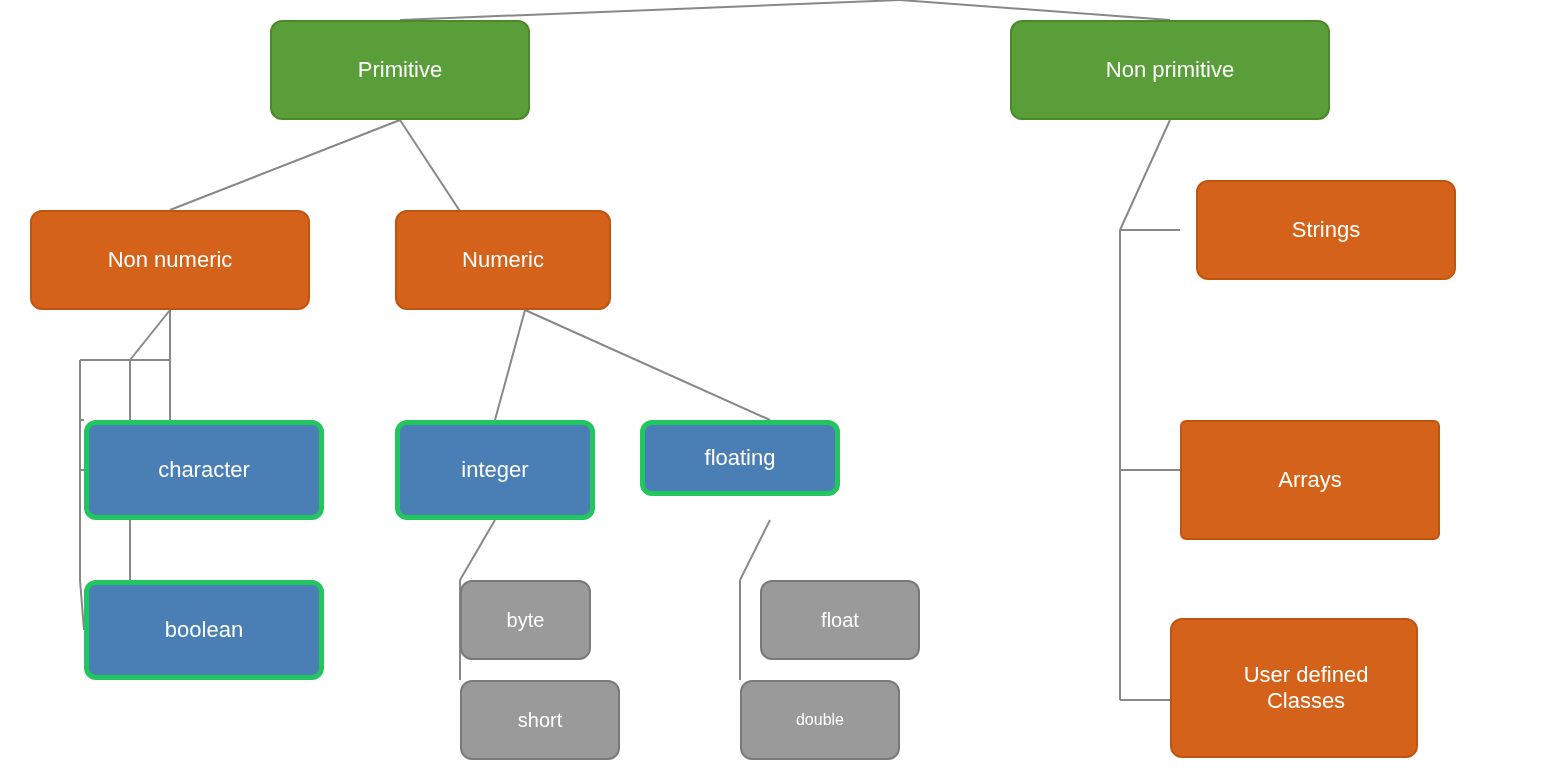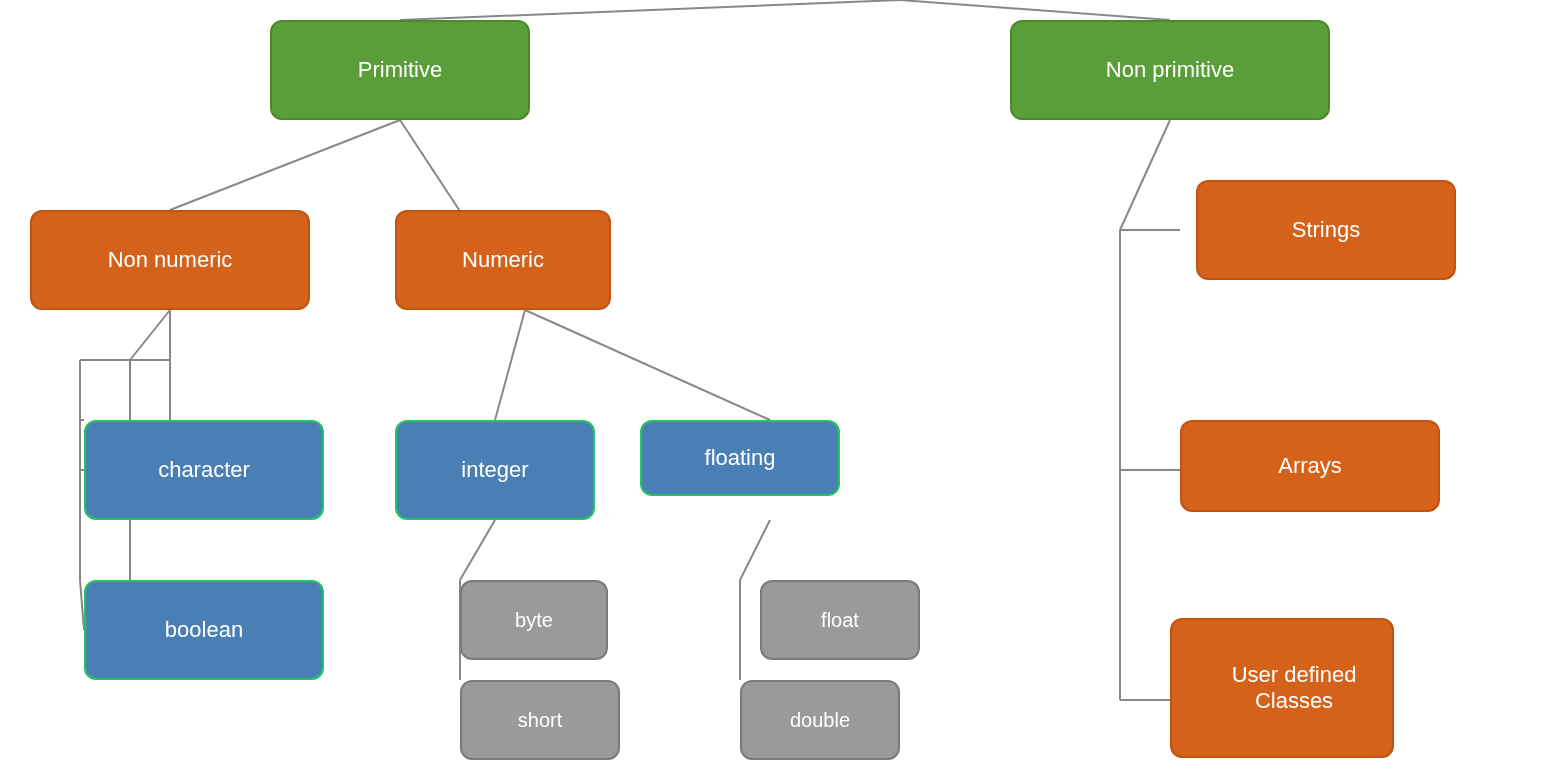--- a/index.html
+++ b/index.html
@@ -30,39 +30,39 @@
       justify-content: center;
       text-align: center;
       font-size: 22px;
       font-weight: 500;
       color: white;
       border-radius: 12px;
       padding: 10px 16px;
     }
     .green { background: #5a9e3a; border: 2px solid #4a8a2a; }
     .orange { background: #d4621a; border: 2px solid #c05510; }
-    .blue { background: #4a7fb5; border: 2px solid #22c55e; }
+    .blue { background: #4a7fb5; border: 5px solid #22c55e; }
     .gray { background: #9a9a9a; border: 2px solid #7a7a7a; }
 
     
     #primitive    { left: 270px;  top: 20px;  width: 260px; height: 100px; }
     #nonprimitive { left: 1010px; top: 20px;  width: 320px; height: 100px; }
     #nonnumeric   { left: 30px;   top: 210px; width: 280px; height: 100px; }
     #numeric      { left: 395px;  top: 210px; width: 216px; height: 100px; }
     #strings      { left: 1180px; top: 180px; width: 260px; height: 100px; margin-left: 16px; }
-    #arrays       { left: 1180px; top: 420px; width: 260px; height: 92px; }
-    #udclasses    { left: 1170px; top: 618px; width: 224px; height: 140px; padding-left: 40px; }
+    #arrays       { left: 1180px; top: 420px; width: 260px; height: 120px; border-radius: 6px; }
+    #udclasses    { left: 1170px; top: 618px; width: 248px; height: 140px; padding-left: 40px; }
     #character    { left: 84px;   top: 420px; width: 240px; height: 100px; }
     #boolean      { left: 84px;   top: 580px; width: 240px; height: 100px; }
     #integer      { left: 395px;  top: 420px; width: 200px; height: 100px; }
     #floating     { left: 640px;  top: 420px; width: 200px; height: 76px; }
-    #byte         { left: 460px;  top: 580px; width: 148px; height: 80px; font-size: 20px; text-align: right; }
+    #byte         { left: 460px;  top: 580px; width: 131px; height: 80px; font-size: 20px; text-align: right; }
     #short        { left: 460px;  top: 680px; width: 160px; height: 80px; font-size: 20px; }
     #float        { left: 740px;  top: 580px; width: 160px; height: 80px; font-size: 20px; margin-left: 20px; }
-    #double       { left: 740px;  top: 680px; width: 160px; height: 80px; font-size: 20px; }
+    #double       { left: 740px;  top: 680px; width: 160px; height: 80px; font-size: 16px; }
   </style>
 </head>
 <body>
 
 <div class="diagram">
 
   <svg class="connectors">
 
     <line x1="400" y1="120" x2="170" y2="210" stroke="#888" stroke-width="2"></line>
     <line x1="400" y1="120" x2="525" y2="310" stroke="#888" stroke-width="2"></line>

